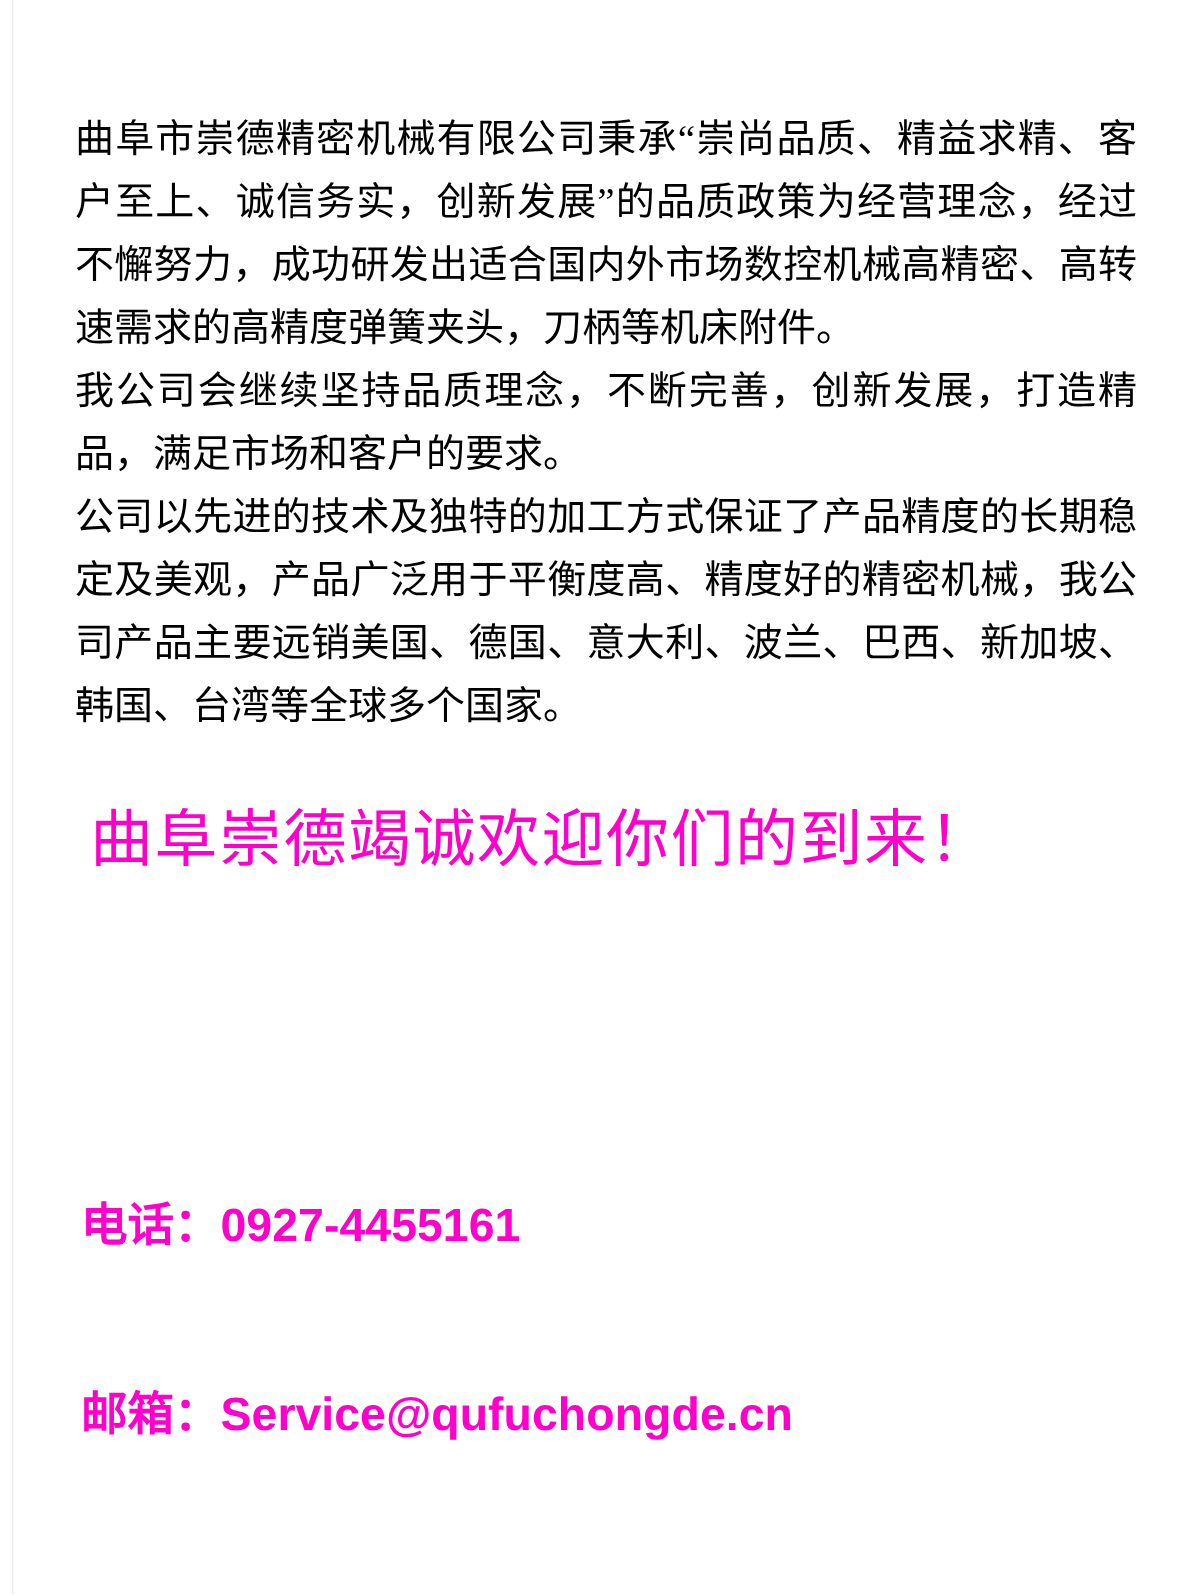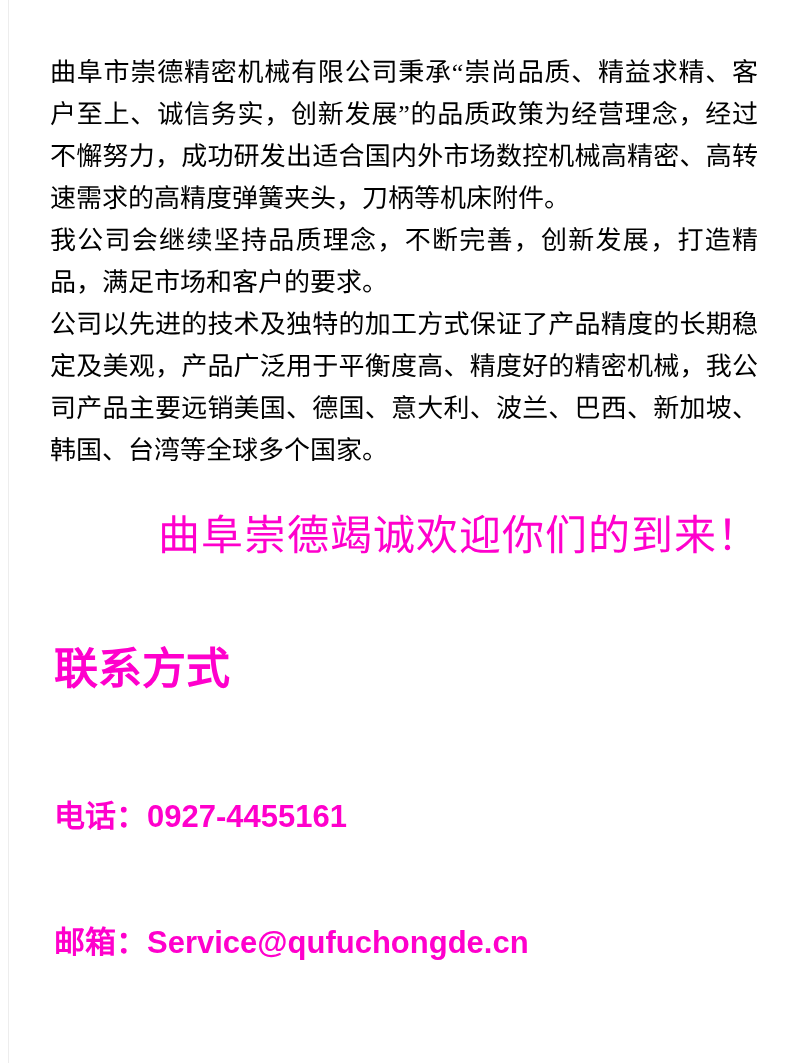--- a/index.html
+++ b/index.html
@@ -19,36 +19,36 @@
   }
   .page-edge{
     position:absolute;
     left:8px; top:0;
     width:1px; height:100%;
     background:#ededed;
   }
   
   .intro{
     position:absolute;
-    left:50px; top:52px;
+    left:50px; top:72px;
     width:708px;
     font-family:"Liberation Serif","DejaVu Serif",serif;
     font-size:26px;
     line-height:42px;
     color:var(--ink);
     text-align:justify;
     text-justify:inter-ideograph;
   }
   .intro p{ margin:0; padding:0; }
   
   .welcome{
     position:absolute;
-    left:60px; top:508px;
+    left:60px; top:533px;
     width:700px;
-    text-align:right;
+    text-align:left;
     font-family:"Liberation Serif","DejaVu Serif",serif;
     font-size:42px;
     line-height:56px;
     letter-spacing:1px;
     color:var(--accent);
     white-space:nowrap;
   }
   
   .contact-heading{
     position:absolute;
@@ -80,21 +80,20 @@
   <div class="page-edge"></div>
 
   <div class="intro">
     <p>曲阜市崇德精密机械有限公司秉承“崇尚品质、精益求精、客户至上、诚信务实，创新发展”的品质政策为经营理念，经过不懈努力，成功研发出适合国内外市场数控机械高精密、高转速需求的高精度弹簧夹头，刀柄等机床附件。</p>
     <p>我公司会继续坚持品质理念，不断完善，创新发展，打造精品，满足市场和客户的要求。</p>
     <p>公司以先进的技术及独特的加工方式保证了产品精度的长期稳定及美观，产品广泛用于平衡度高、精度好的精密机械，我公司产品主要远销美国、德国、意大利、波兰、巴西、新加坡、韩国、台湾等全球多个国家。</p>
   </div>
 
   <div class="welcome">曲阜崇德竭诚欢迎你们的到来！</div>
 
-  <h2 class="contact-heading">联系方式</h2>
 
   <ul class="contact-list">
     <li>电话：0927-4455161</li>
     <li>邮箱：Service@qufuchongde.cn</li>
     
     
   </ul>
 </div>
 
 </body></html>

